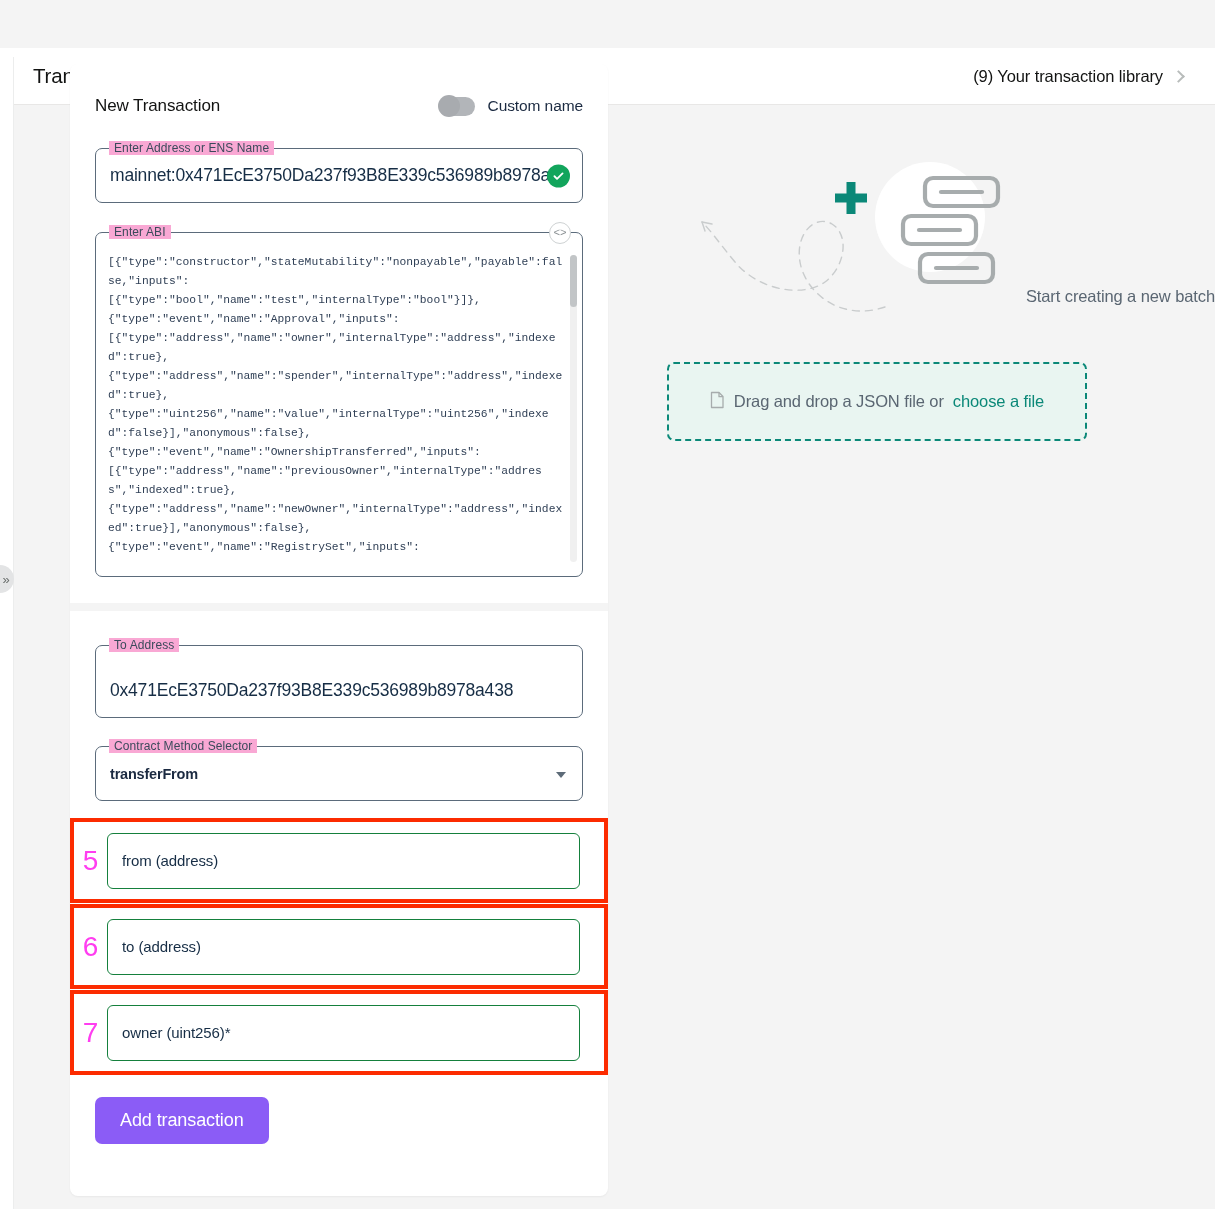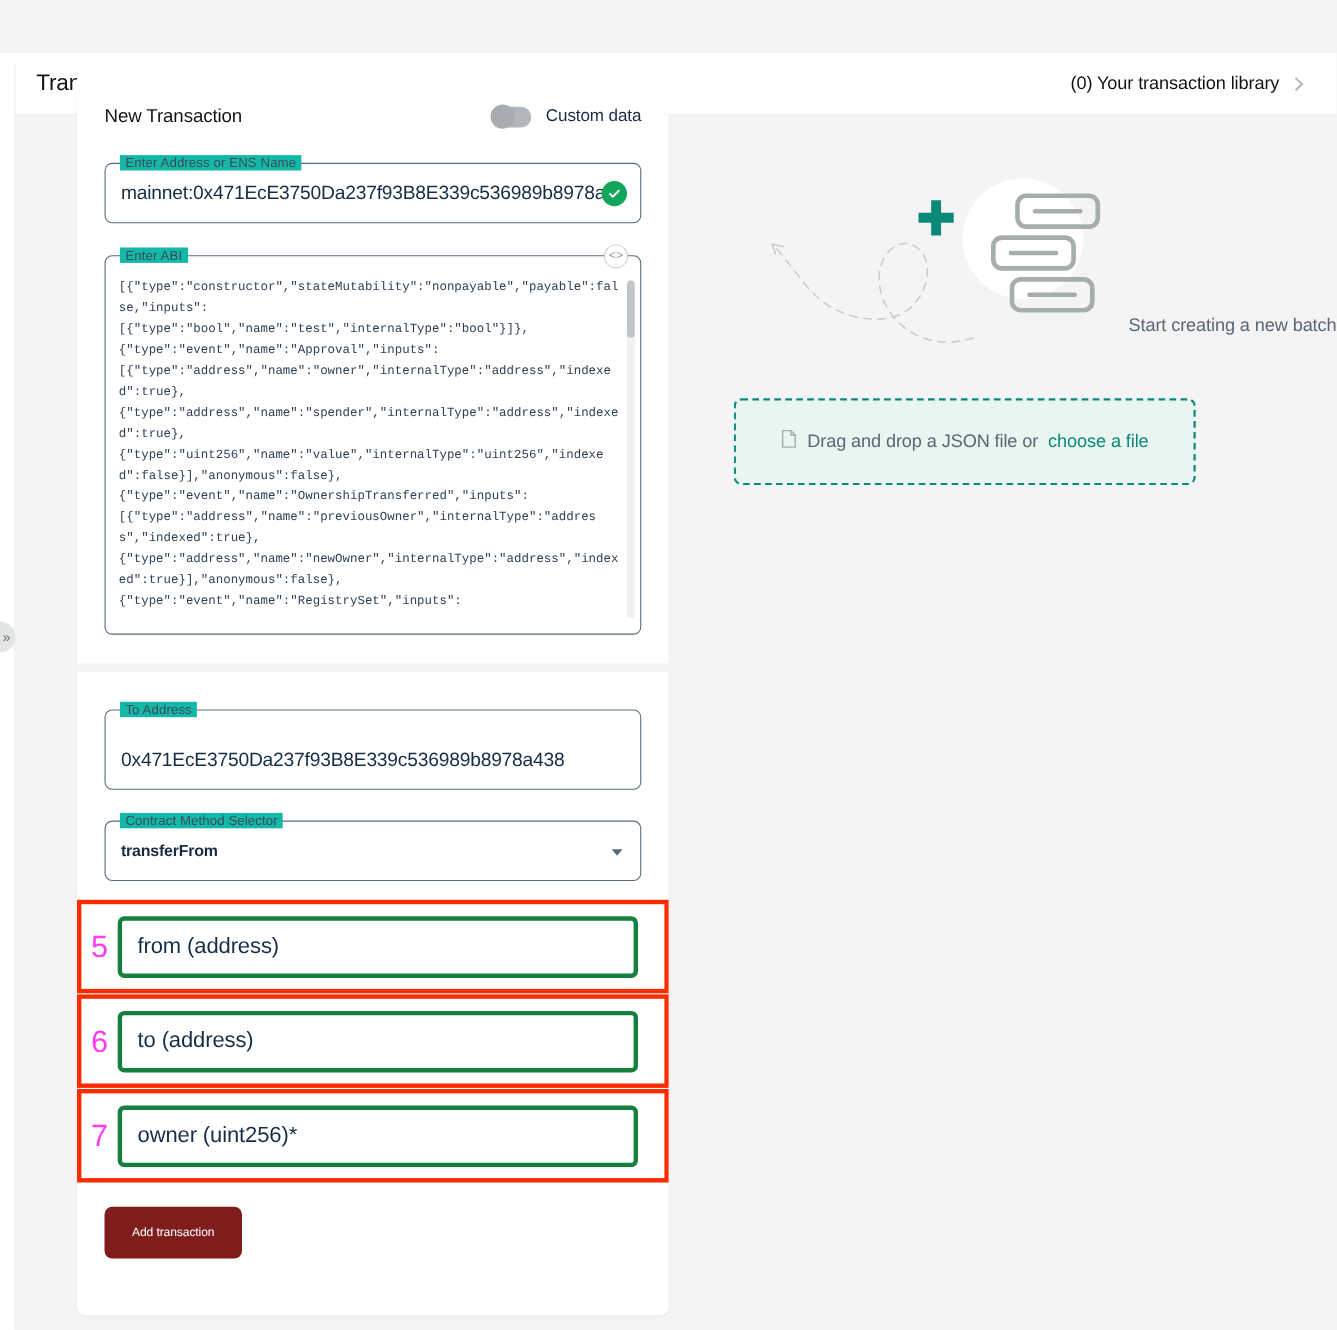--- a/index.html
+++ b/index.html
@@ -89,21 +89,21 @@
   .toggle-label { font-size: 15.5px; color: #1b2a41; letter-spacing: -0.1px; }
 
   
   .field {
     position: relative;
     border: 1px solid #5b6b7b; border-radius: 7px;
     margin: 0 25px;
   }
   .field > .legend {
     position: absolute; left: 13px; top: -8px;
-    background: #14b8a6; padding: 0 5px;
+    background: #f9a8d4; padding: 0 5px;
     font-size: 12px; color: #3b4a5b; letter-spacing: 0.1px;
   }
   .field .value {
     font-size: 17.5px; color: #162d45; letter-spacing: -0.2px;
     padding: 16px 14px 16px 14px;
     white-space: nowrap; overflow: hidden;
   }
 
   .addr-field { height: 55px; display:flex; align-items:center; }
   .addr-field .value { padding: 0 44px 0 14px; }
@@ -168,33 +168,33 @@
   .param-row.first { margin-top: 17px; }
   .param-row + .param-row { margin-top: 1px; }
   .param-num {
     width: 33px; flex: 0 0 33px;
     text-align: center;
     font-size: 28px; color: #ff3df0; font-weight: 400;
     line-height: 1;
   }
   .param-input {
     flex: 1 1 auto; margin-right: 24px;
-    height: 56px; border: 4px solid #15803d; border-radius: 6px;
+    height: 56px; border: 1px solid #15803d; border-radius: 6px;
     display: flex; align-items: center;
     padding-left: 14px;
-    font-size: 20px; color: #162d45; letter-spacing: -0.1px;
+    font-size: 15px; color: #162d45; letter-spacing: -0.1px;
   }
 
   .add-btn {
     margin: 22px 0 0 25px;
     height: 47px; padding: 0 25px;
-    background: #7f1d1d; color: #ffffff;
+    background: #8b5cf6; color: #ffffff;
     border: none; border-radius: 7px;
     font-family: "Liberation Sans", sans-serif;
-    font-size: 11px; letter-spacing: -0.1px;
+    font-size: 18px; letter-spacing: -0.1px;
     display: inline-flex; align-items: center;
   }
   .card-foot { height: 26px; }
 
   
   .right {
     position: absolute; left: 640px; top: 0; width: 575px; height: 1152px;
   }
   .hero { position: absolute; left: 0; top: 85px; width: 575px; height: 180px; }
   .hero-caption {
@@ -213,40 +213,40 @@
   .dz-link { color: #0b8878; }
   .doc-icon { display:block; }
 </style>
 </head>
 <body>
 
 <div class="topbar">
   <span class="topbar-title">Transaction Builder</span>
   <span class="info-icon">i</span>
   <div class="topbar-right">
-    <span class="library-link">(0) Your transaction library</span>
+    <span class="library-link">(9) Your transaction library</span>
     <span class="chev-right"></span>
   </div>
 </div>
 
 <div class="page">
 
   <div class="rail">
     <div class="collapse-handle">»</div>
   </div>
 
   <div class="card">
 
     <div class="card-head">
       <h2>New Transaction</h2>
       <div class="toggle-wrap">
         <div class="toggle">
           <div class="knob"></div>
         </div>
-        <span class="toggle-label">Custom data</span>
+        <span class="toggle-label">Custom name</span>
       </div>
     </div>
 
     <div style="padding-bottom:26px;">
 
       <div class="field addr-field">
         <span class="legend">Enter Address or ENS Name</span>
         <div class="value">mainnet:0x471EcE3750Da237f93B8E339c536989b8978a43</div>
         <span class="check-icon">
           <svg width="13" height="13" viewBox="0 0 16 16">

